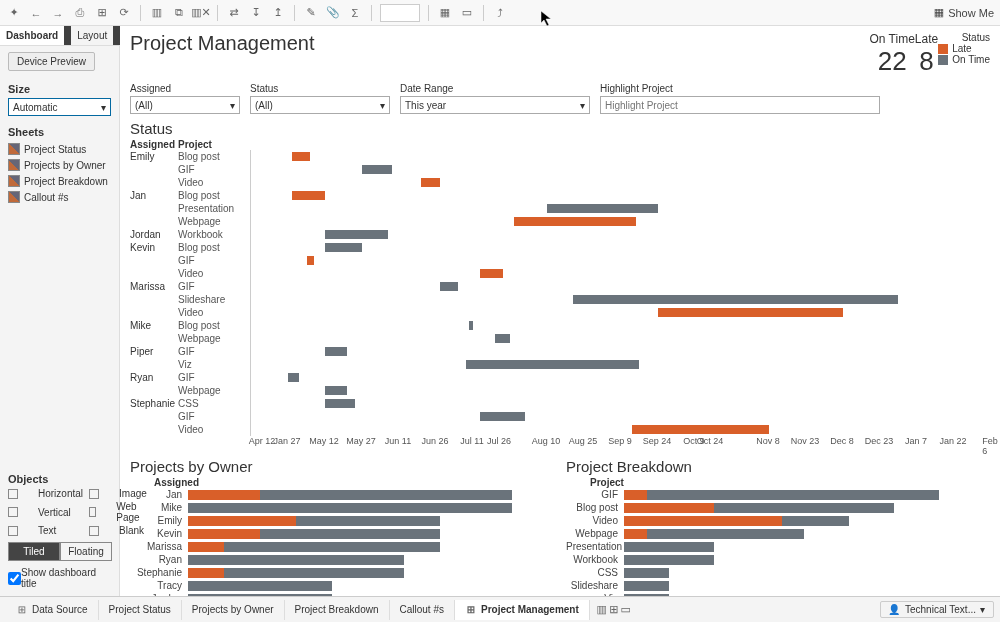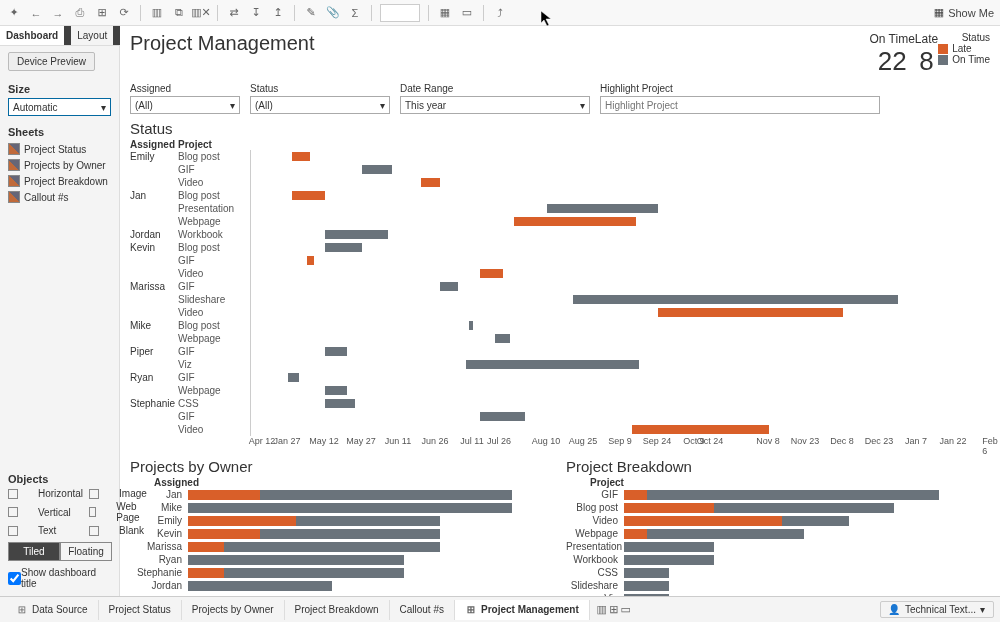--- a/index.html
+++ b/index.html
@@ -468,20 +468,26 @@
               </div>
             </div>
             <div class="bar-row">
               <div class="bar-lbl">Stephanie</div>
               <div class="bar-track">
                 <div class="bseg late" style="left:0;width:36px"></div>
                 <div class="bseg ontime" style="left:36px;width:180px"></div>
               </div>
             </div>
             <div class="bar-row">
+              <div class="bar-lbl">Tracy</div>
+              <div class="bar-track">
+                <div class="bseg ontime" style="left:0px;width:144px"></div>
+              </div>
+            </div>
+            <div class="bar-row">
               <div class="bar-lbl">Jordan</div>
               <div class="bar-track">
                 <div class="bseg ontime" style="left:0px;width:144px"></div>
               </div>
             </div>
           </div>
 
       </div>
       <div class="lower-chart">
         <div class="sec-title">Project Breakdown</div>

